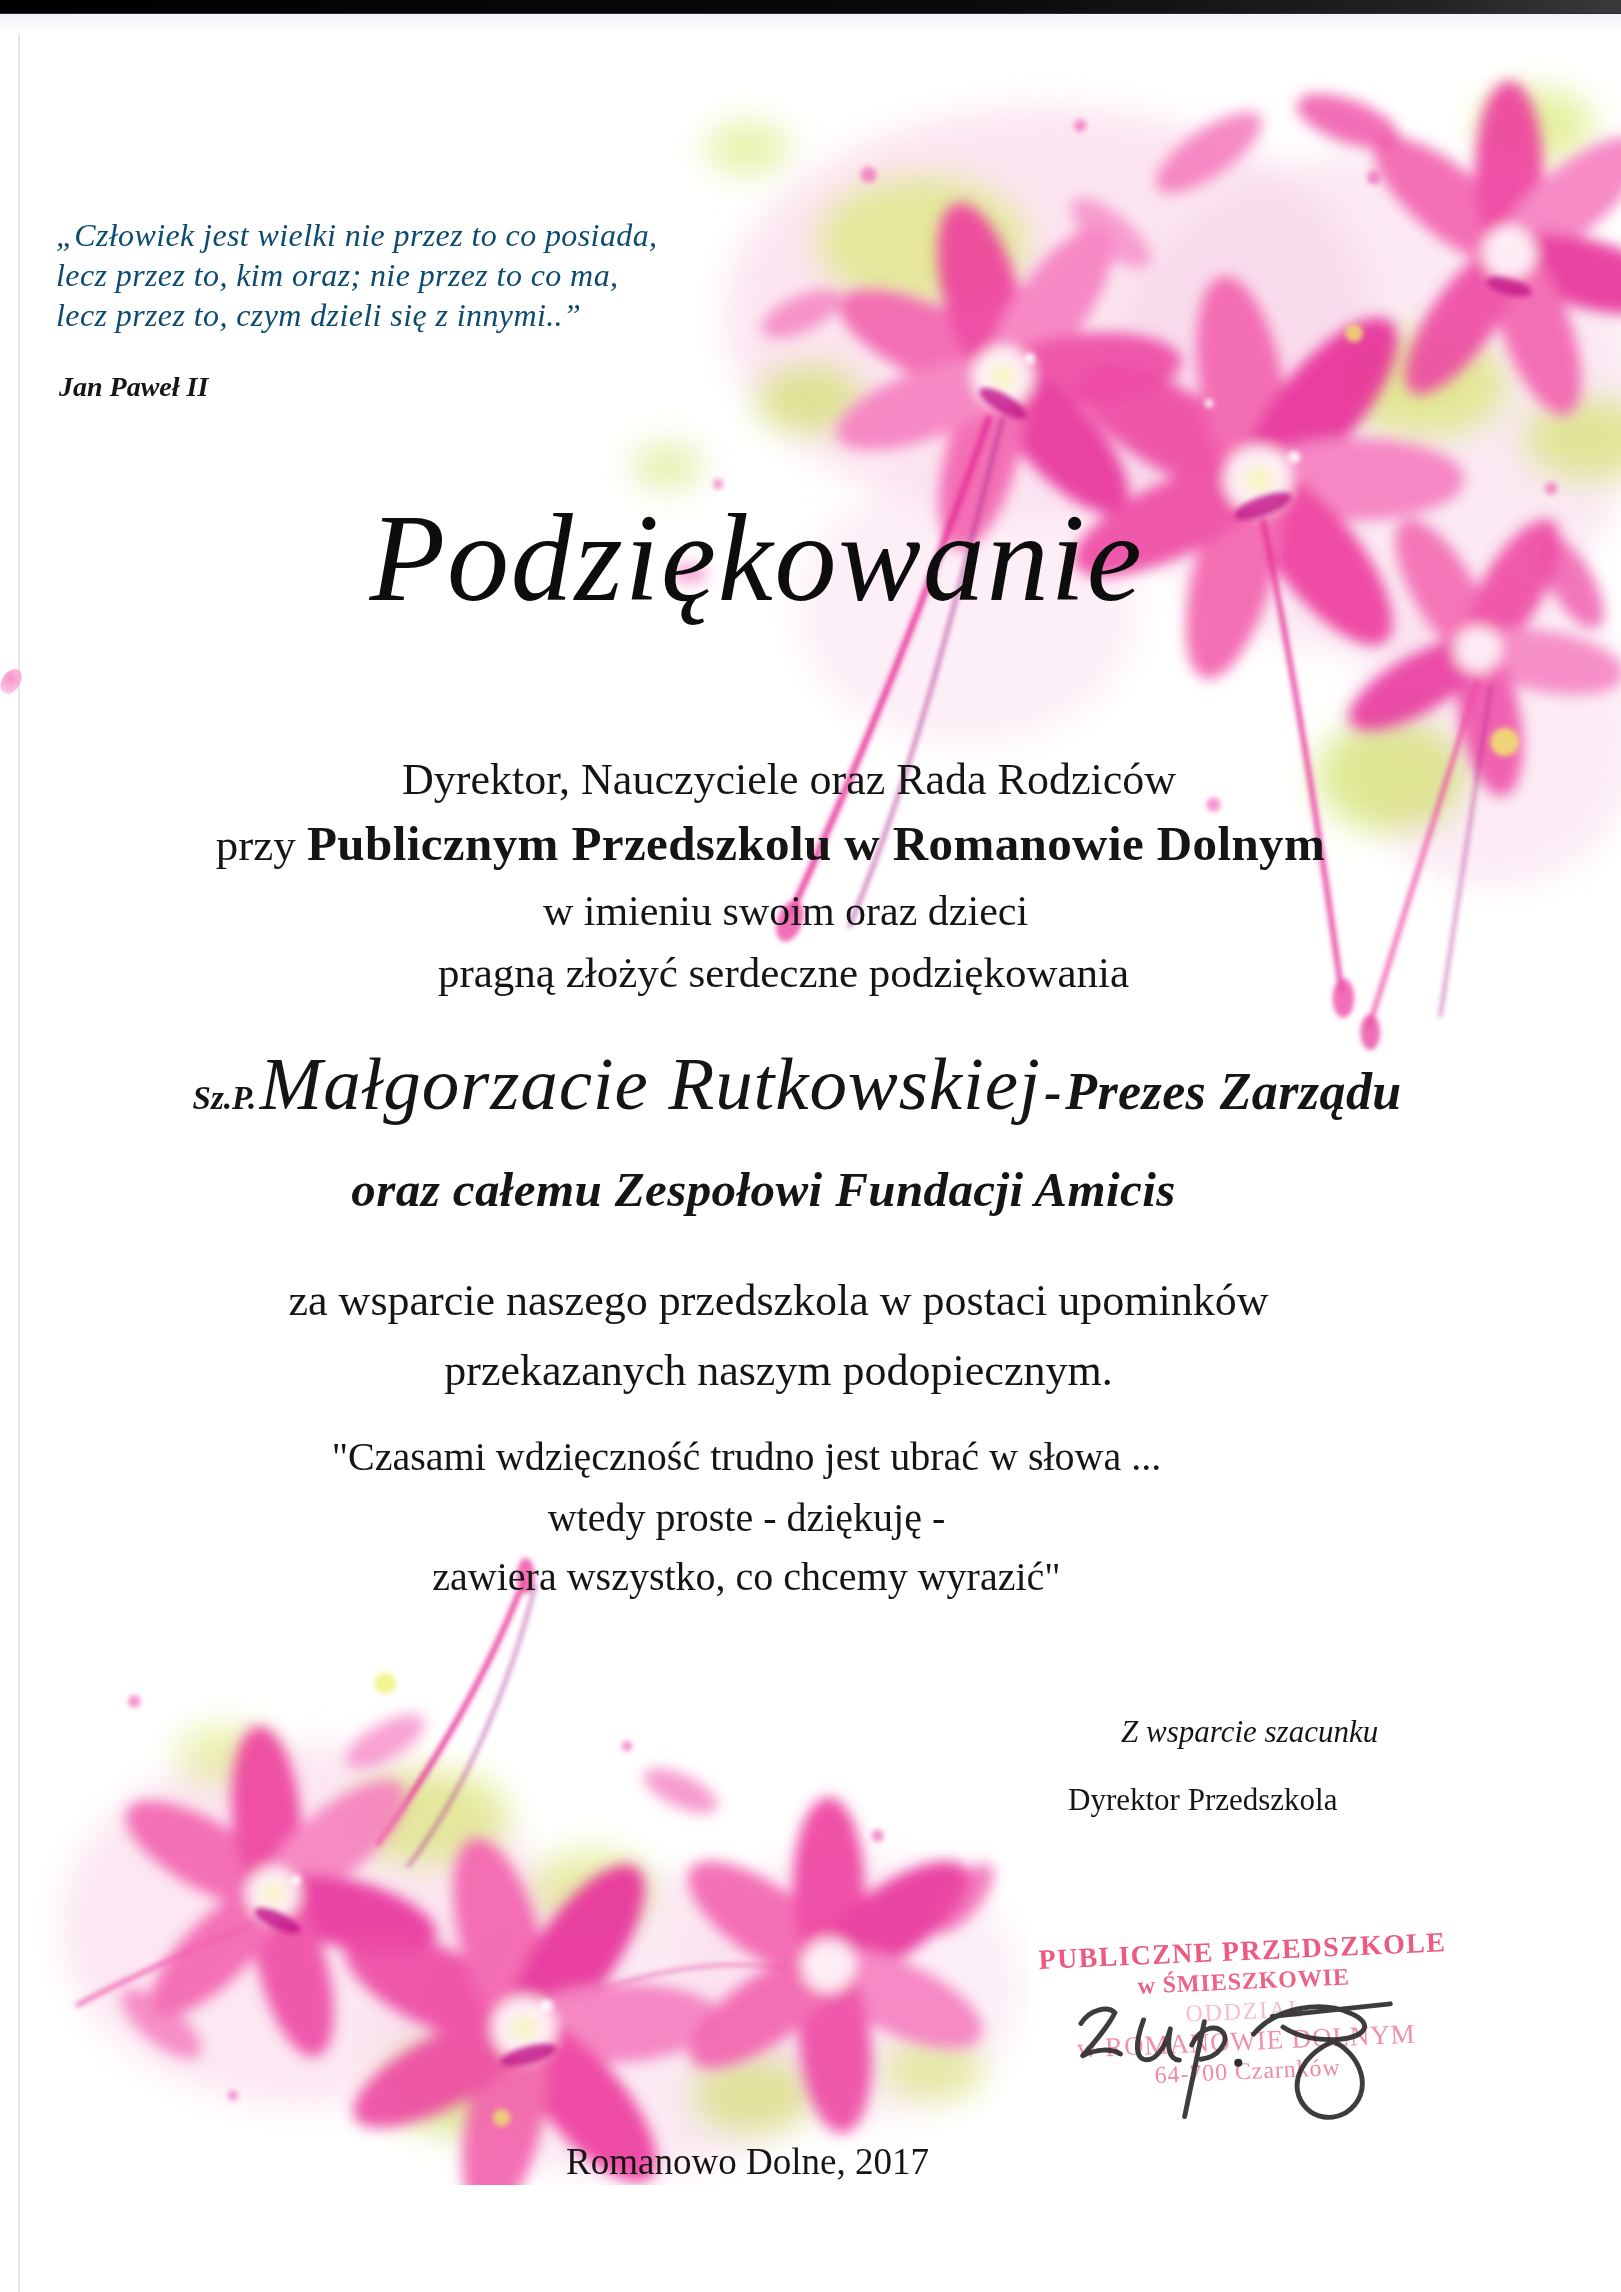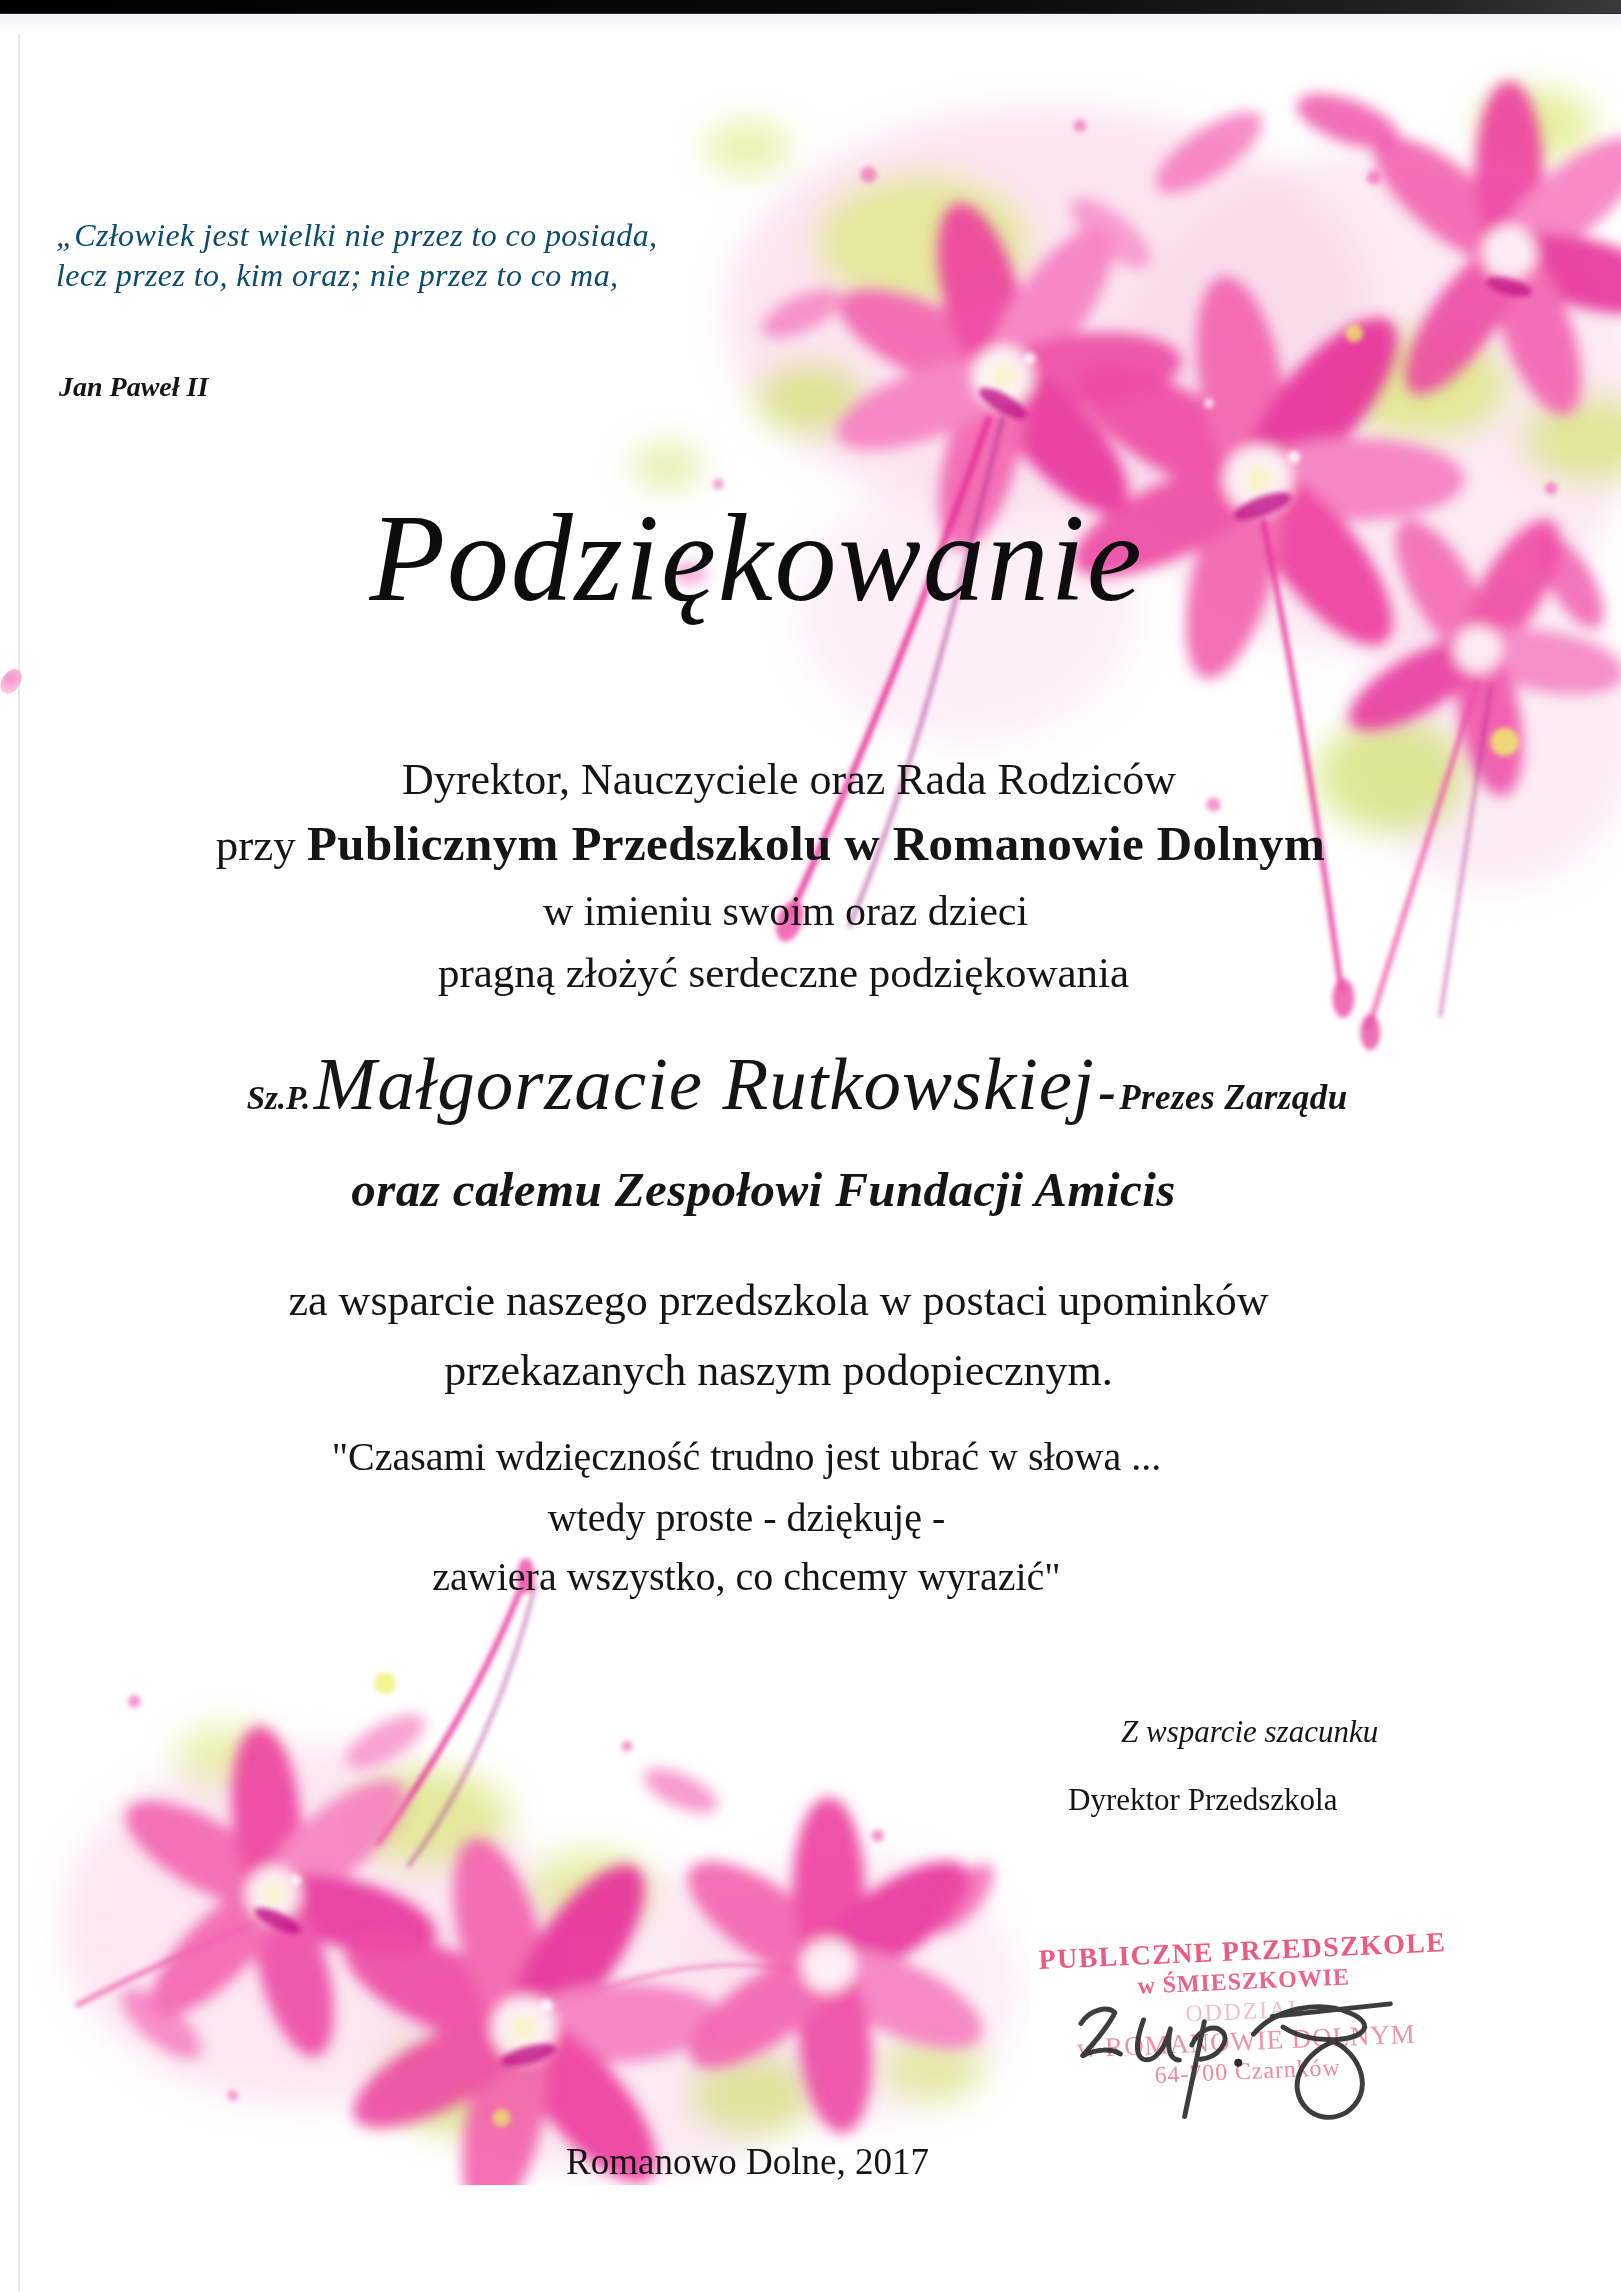--- a/index.html
+++ b/index.html
@@ -35,21 +35,21 @@
   .cline{left:0;width:1621px;text-align:center;}
   .intro1{top:754px;font-size:44px;transform:translateX(-21.5px);}
   .intro2{top:815px;font-size:45px;transform:translateX(-40px);}
   .intro2 b{font-size:49px;letter-spacing:0.4px;text-align:center;}
   .intro3{top:887px;font-size:42px;transform:translateX(-25px);}
   .intro4{top:948px;font-size:43px;transform:translateX(-27px);}
   .recipient{top:1041px;transform:translateX(-13.4px);}
   .recipient .sal{font-style:italic;font-size:33px;font-weight:bold;}
   .recipient .name{font-style:italic;font-size:75px;letter-spacing:0.9px;}
   .recipient .dash{font-style:italic;font-weight:bold;font-size:52px;}
-  .recipient .role{font-style:italic;font-weight:bold;font-size:35px;letter-spacing:0.4px;margin-top:44px;}
+  .recipient .role{font-style:italic;font-weight:bold;font-size:52px;letter-spacing:0.4px;margin-top:44px;}
   .team{top:1161px;font-size:49px;font-style:italic;font-weight:bold;transform:translateX(-47px);letter-spacing:0.4px;}
   .body1{top:1275px;font-size:44px;transform:translateX(-32px);}
   .body2{top:1345px;font-size:44px;transform:translateX(-32px);}
   .q2l1{top:1433px;font-size:40px;transform:translateX(-64px);}
   .q2l2{top:1494px;font-size:40px;transform:translateX(-64px);}
   .q2l3{top:1553px;font-size:40px;transform:translateX(-64px);}
   .closing{left:1121px;top:1714px;font-style:italic;font-size:31px;}
   .signer{left:1068px;top:1782px;font-size:31px;}
   .footer{top:2140px;font-size:37px;transform:translateX(-63px);}
   
@@ -234,20 +234,21 @@
     <circle cx="430" cy="180" r="12" fill="#eef06a" opacity="0.75"></circle>
     <circle cx="560" cy="665" r="10" fill="#eef06a" opacity="0.7"></circle>
     <circle cx="330" cy="400" r="6" fill="#ffffff" opacity="0.85"></circle>
     <circle cx="610" cy="540" r="7" fill="#ffffff" opacity="0.85"></circle>
   </g>
 </svg>
 
 <div class="abs quote">
   <div class="txt">„Człowiek jest wielki nie przez to co posiada,</div>
   <div class="txt">lecz przez to, kim oraz; nie przez to co ma,</div>
+  <div class="txt">lecz przez to, czym dzieli się z innymi..”</div>
 </div>
 <div class="abs quote-author txt">Jan Paweł II</div>
 
 <h1 class="abs title">Podziękowanie</h1>
 
 <div class="abs cline intro1 txt">Dyrektor, Nauczyciele oraz Rada Rodziców</div>
 <div class="abs cline intro2 txt"><span>przy </span><b>Publicznym Przedszkolu w Romanowie Dolnym</b></div>
 <div class="abs cline intro3 txt">w imieniu swoim oraz dzieci</div>
 <div class="abs cline intro4 txt">pragną złożyć serdeczne podziękowania</div>
 

